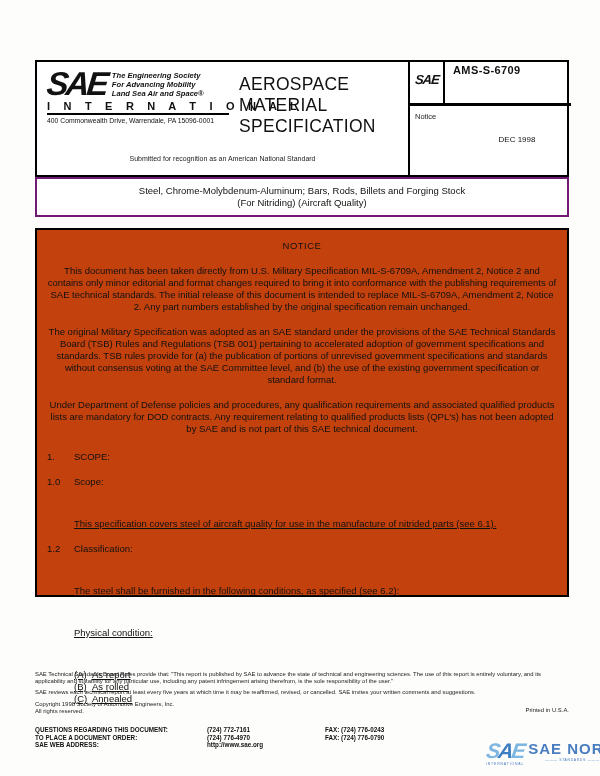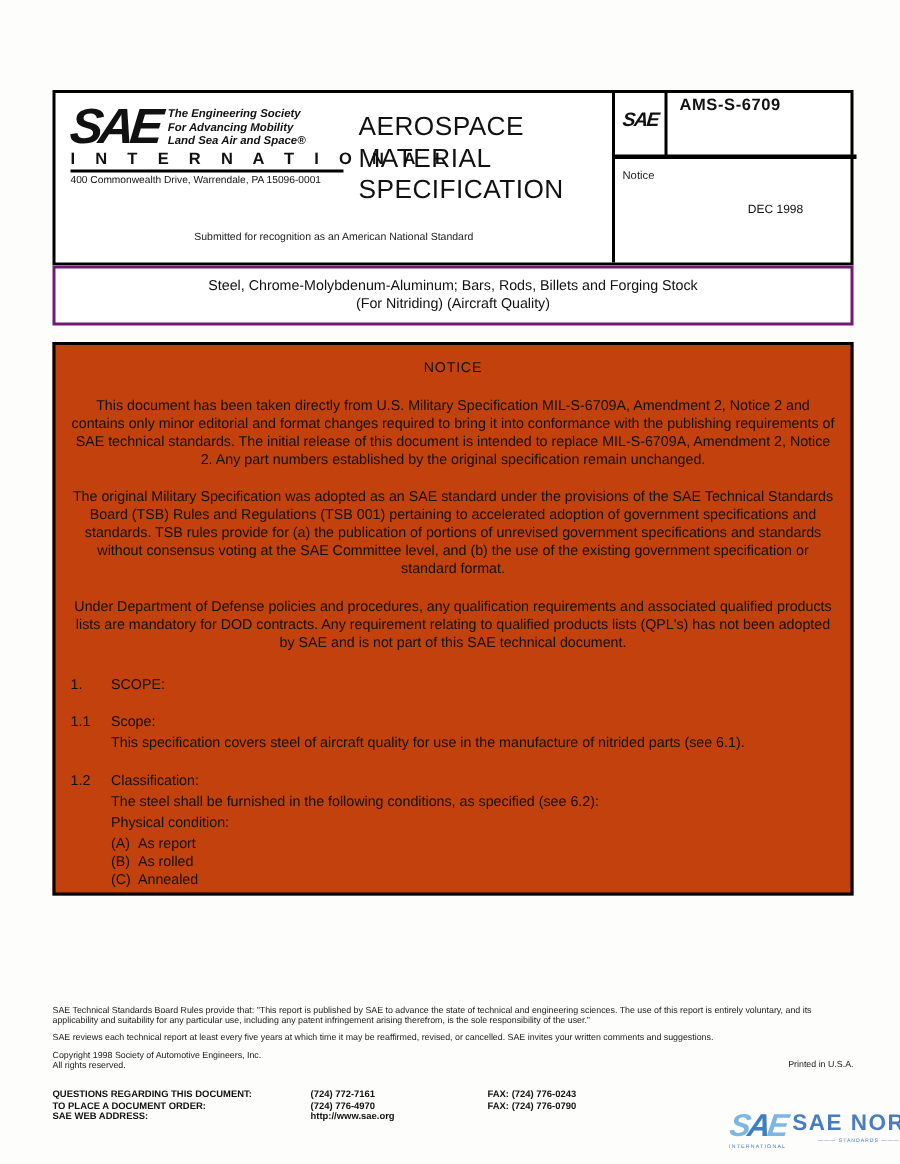--- a/index.html
+++ b/index.html
@@ -47,21 +47,21 @@
   .body-box {
     position:absolute; left:35px; top:228px; width:534px; height:369px;
     border:2px solid #000; background:#c2410c; padding:8px 10px;
     font-size:9.5px; line-height:12px;
   }
   .notice-head { text-align:center; margin-top:2px; letter-spacing:.5px; }
   .para { margin-top:13px; text-align:center; }
   .sect { display:flex; margin-top:16px; }
   .sect2 { display:flex; margin-top:13px; }
   .sect-num { width:27px; flex:none; }
-  .indent { margin-left:27px; margin-top:2px; }
+  .indent { margin-left:27px; margin-top:30px;text-decoration:underline; }
   .cond-line { display:flex; }
   .cond-key { width:18px; flex:none; }
   
   .f-disc1 { position:absolute; left:35px; top:671px; width:534px; font-size:5.9px; line-height:7px; color:#222; }
   .f-disc2 { position:absolute; left:35px; top:689px; width:534px; font-size:5.9px; line-height:7px; color:#222; }
   .f-copy { position:absolute; left:35px; top:701px; width:380px; font-size:5.9px; line-height:7px; color:#222; }
   .f-printed { position:absolute; right:31px; top:707px; font-size:5.9px; color:#222; }
   .contacts { position:absolute; left:35px; top:726px; font-size:6.3px; line-height:7.6px; font-weight:bold; }
   .c-row { display:flex; }
   .c-label { width:172px; flex:none; }
@@ -124,21 +124,21 @@
     <div class="para">This document has been taken directly from U.S. Military Specification MIL-S-6709A, Amendment 2, Notice 2 and contains only minor editorial and format changes required to bring it into conformance with the publishing requirements of SAE technical standards.  The initial release of this document is intended to replace MIL-S-6709A, Amendment 2, Notice 2.  Any part numbers established by the original specification remain unchanged.</div>
     <div class="para">The original Military Specification was adopted as an SAE standard under the provisions of the SAE Technical Standards Board (TSB) Rules and Regulations (TSB 001) pertaining to accelerated adoption of government specifications and standards.  TSB rules provide for (a) the publication of portions of unrevised government specifications and standards without consensus voting at the SAE Committee level, and (b) the use of the existing government specification or standard format.</div>
     <div class="para">Under Department of Defense policies and procedures, any qualification requirements and associated qualified products lists are mandatory for DOD contracts.  Any requirement relating to qualified products lists (QPL's) has not been adopted by SAE and is not part of this SAE technical document.</div>
 
     <div class="sect">
       <span class="sect-num">1.</span>
       <span>SCOPE:</span>
     </div>
 
     <div class="sect2">
-      <span class="sect-num">1.1</span>
+      <span class="sect-num">1.0</span>
       <span>Scope:</span>
     </div>
     <div class="indent">This specification covers steel of aircraft quality for use in the manufacture of nitrided parts (see 6.1).</div>
 
     <div class="sect2">
       <span class="sect-num">1.2</span>
       <span>Classification:</span>
     </div>
     <div class="indent">The steel shall be furnished in the following conditions, as specified (see 6.2):</div>
 

